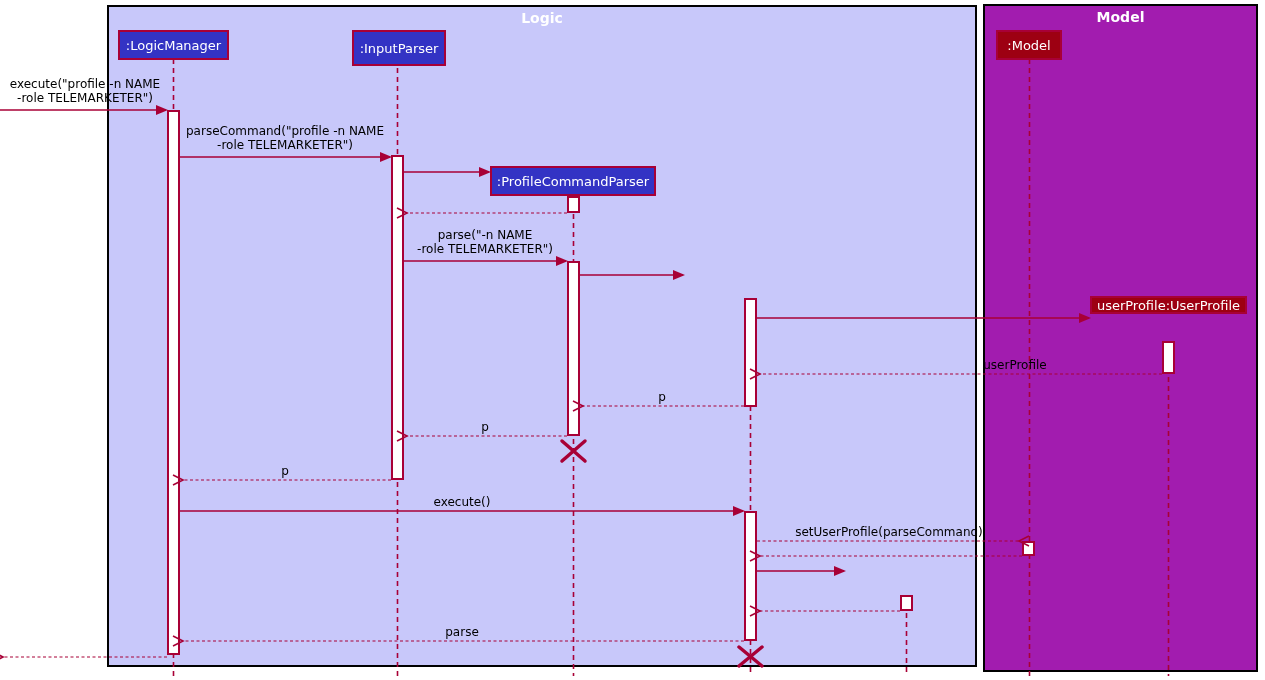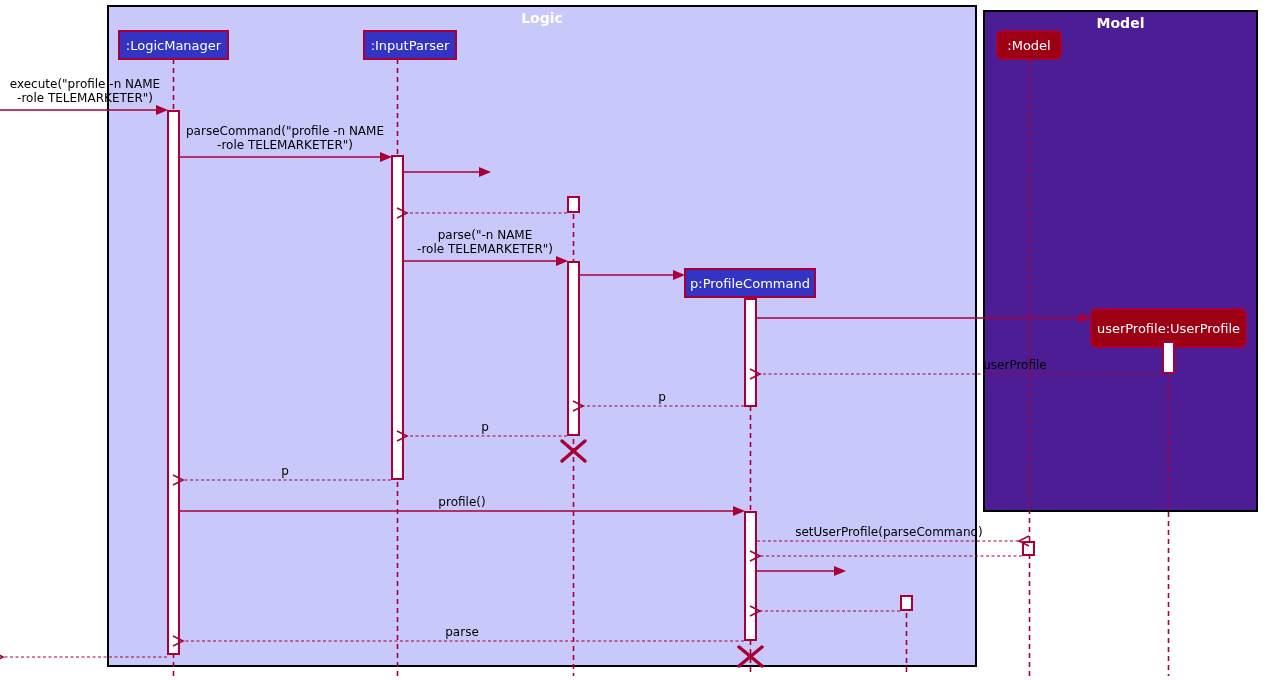--- a/index.html
+++ b/index.html
@@ -1,28 +1,28 @@
 <!DOCTYPE html>
 <html><head>
 <meta charset="utf-8">
 <style>
   html,body { margin:0; padding:0; background:#ffffff; }
   body { font-family:"DejaVu Sans", sans-serif; }
   .stage { position:relative; width:1265px; height:680px; overflow:hidden; background:#ffffff; }
   .frame { position:absolute; box-sizing:border-box; border:2px solid #000000; }
   .frame-logic { left:107px; top:5px; width:870px; height:662px; background:#C8C8FA; }
-  .frame-model { left:983px; top:10px; width:275px; height:502px; background:#4c1d95; }
+  .frame-model { left:983px; top:4px; width:275px; height:668px; background:#a21caf; }
   .frame-title { position:absolute; top:3px; left:0; width:100%; text-align:center;
                  color:#ffffff; font-weight:bold; font-size:14px; }
   .layer { position:absolute; left:0; top:0; width:1265px; height:680px; pointer-events:none; }
   .pbox { position:absolute; box-sizing:border-box; border:2px solid #A80036; color:#ffffff;
           font-size:13px; display:flex; align-items:center; justify-content:center;
           white-space:nowrap; text-align:center; }
   .pbox.blue { background:#3333C4; }
-  .pbox.red  { background:#9D0012;border-radius:6px; }
+  .pbox.red  { background:#9D0012; }
   .act { position:absolute; box-sizing:border-box; width:13px; background:#ffffff; border:2px solid #A80036; }
   .msg-label { position:absolute; transform:translateX(-50%); color:#000000; font-size:12px;
                line-height:14px; white-space:nowrap; text-align:center; }
   svg line.sol  { stroke:#A80036; stroke-width:1.4; }
   svg line.dsh  { stroke:#A80036; stroke-width:1.2; stroke-dasharray:3,2.5; }
   svg line.life { stroke:#A80036; stroke-width:1.6; stroke-dasharray:5,4; }
   svg line.destroy { stroke:#A80036; stroke-width:3.5; stroke-linecap:round; }
 </style>
 </head>
 <body>
@@ -42,30 +42,30 @@
     <line class="life" x1="573.5" y1="196" x2="573.5" y2="676"></line>
     <line class="life" x1="750.5" y1="298" x2="750.5" y2="676"></line>
     <line class="life" x1="906.5" y1="595" x2="906.5" y2="676"></line>
     <line class="life" x1="1029.5" y1="59" x2="1029.5" y2="676"></line>
     <line class="life" x1="1168.5" y1="341" x2="1168.5" y2="676"></line>
   </svg>
 
   <div class="pbox blue" style="left:118px;top:30px;width:111px;height:30px">
     <span>:LogicManager</span>
   </div>
-  <div class="pbox blue" style="left:363px;top:30px;width:94px;height:30px">
+  <div class="pbox blue" style="left:352px;top:30px;width:94px;height:36px">
     <span>:InputParser</span>
   </div>
   <div class="pbox red" style="left:996px;top:30px;width:66px;height:30px">
     <span>:Model</span>
   </div>
-  <div class="pbox blue" style="left:684px;top:268px;width:132px;height:30px">
-    <span>p:ProfileCommand</span>
+  <div class="pbox blue" style="left:490px;top:166px;width:166px;height:30px">
+    <span>:ProfileCommandParser</span>
   </div>
-  <div class="pbox red" style="left:1090px;top:308px;width:157px;height:40px">
+  <div class="pbox red" style="left:1090px;top:296px;width:157px;height:18px">
     <span>userProfile:UserProfile</span>
   </div>
 
   <div class="act" style="left:167px;top:110px;height:545px"></div>
   <div class="act" style="left:391px;top:155px;height:325px"></div>
   <div class="act" style="left:567px;top:196px;height:17px"></div>
   <div class="act" style="left:567px;top:261px;height:175px"></div>
   <div class="act" style="left:744px;top:298px;height:109px"></div>
   <div class="act" style="left:744px;top:511px;height:130px"></div>
   <div class="act" style="left:1022px;top:541px;height:15px"></div>
@@ -118,17 +118,17 @@
     <div>-role TELEMARKETER")</div>
   </div>
   <div class="msg-label" style="left:485px;top:228px">
     <div>parse("-n NAME</div>
     <div>-role TELEMARKETER")</div>
   </div>
   <div class="msg-label" style="left:1015px;top:358px">userProfile</div>
   <div class="msg-label" style="left:662px;top:390px">p</div>
   <div class="msg-label" style="left:485px;top:420px">p</div>
   <div class="msg-label" style="left:285px;top:464px">p</div>
-  <div class="msg-label" style="left:462px;top:495px">profile()</div>
+  <div class="msg-label" style="left:462px;top:495px">execute()</div>
   <div class="msg-label" style="left:889px;top:525px">setUserProfile(parseCommand)</div>
   <div class="msg-label" style="left:462px;top:625px">parse</div>
 
 </div>
 
 </body></html>

